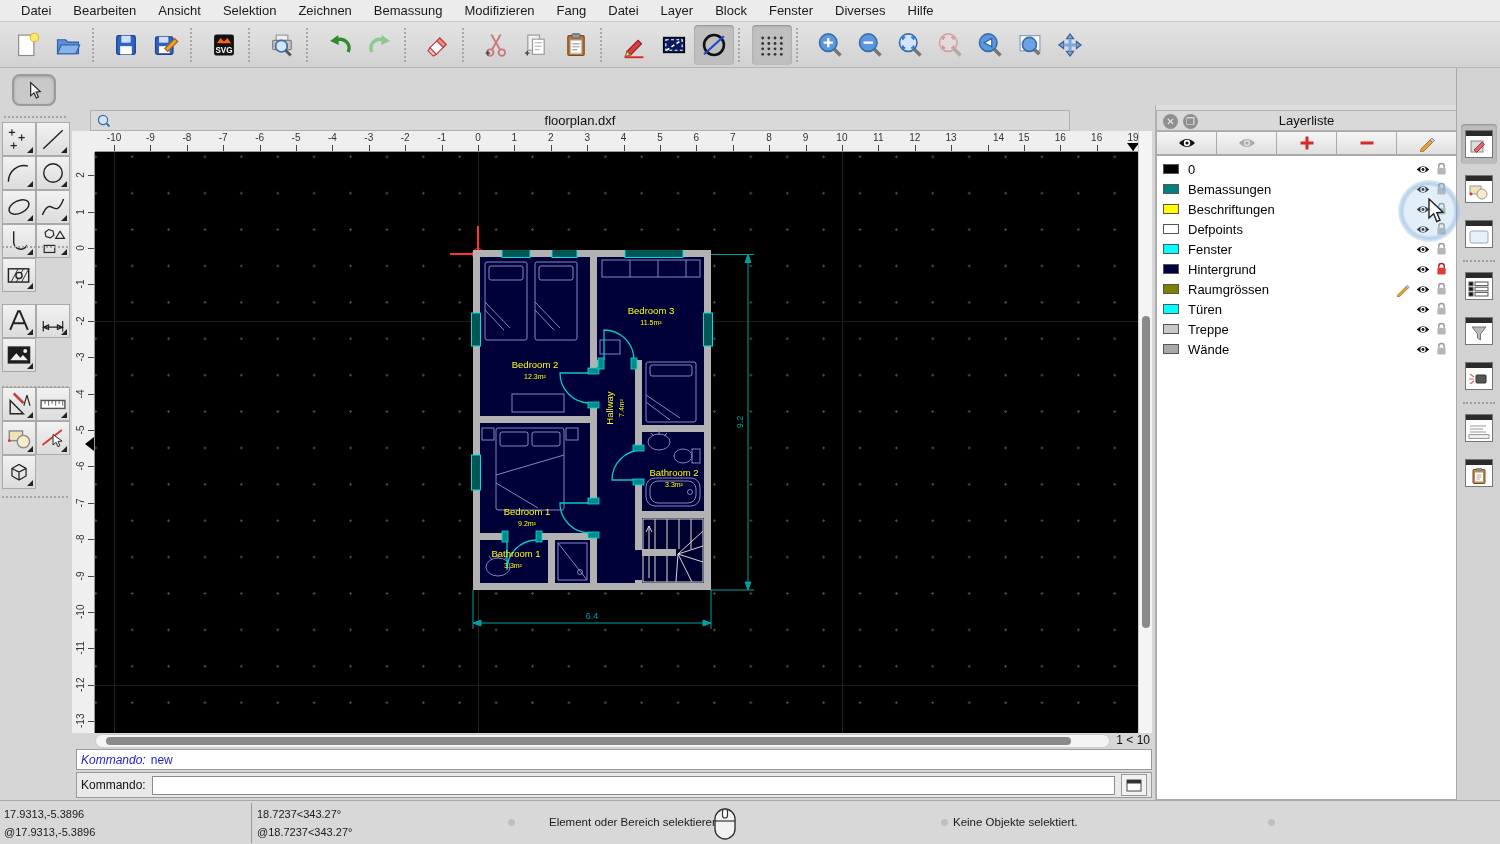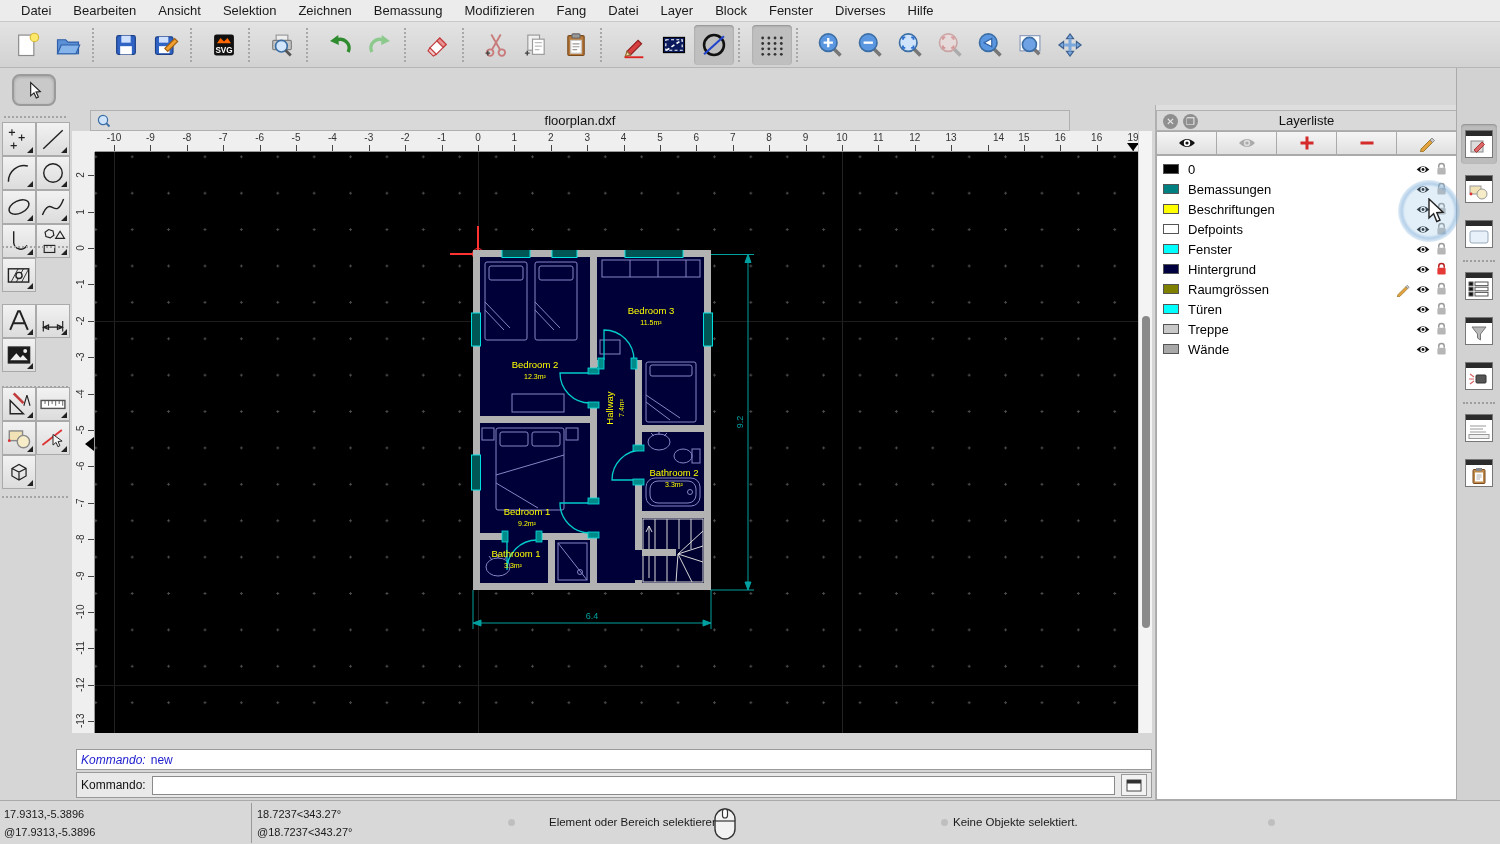--- a/index.html
+++ b/index.html
@@ -692,20 +692,26 @@
           <path d="M271 373 l-8 -3 0 6z"></path>
         <text x="152" y="369" text-anchor="middle" stroke="none">6.4</text>
       </g>
     </svg>
   </div>
 
   <div class="vscroll">
       <div class="vthumb"></div>
     </div>
 
+  <div class="hscrollrow">
+    <div class="hscroll">
+        <div class="hthumb"></div>
+      </div>
+    <span class="zoomlabel">1 &lt; 10</span>
+  </div>
 
   <div class="cmdhist">
     <span class="klabel">Kommando:</span>
     <span class="kval">new</span>
   </div>
   <div class="cmdrow">
     <span class="plabel">Kommando:</span>
     <input class="cmdinput" type="text" style="">
     <div class="cmdbtn">
       <svg width="16" height="13" viewBox="0 0 16 13">

